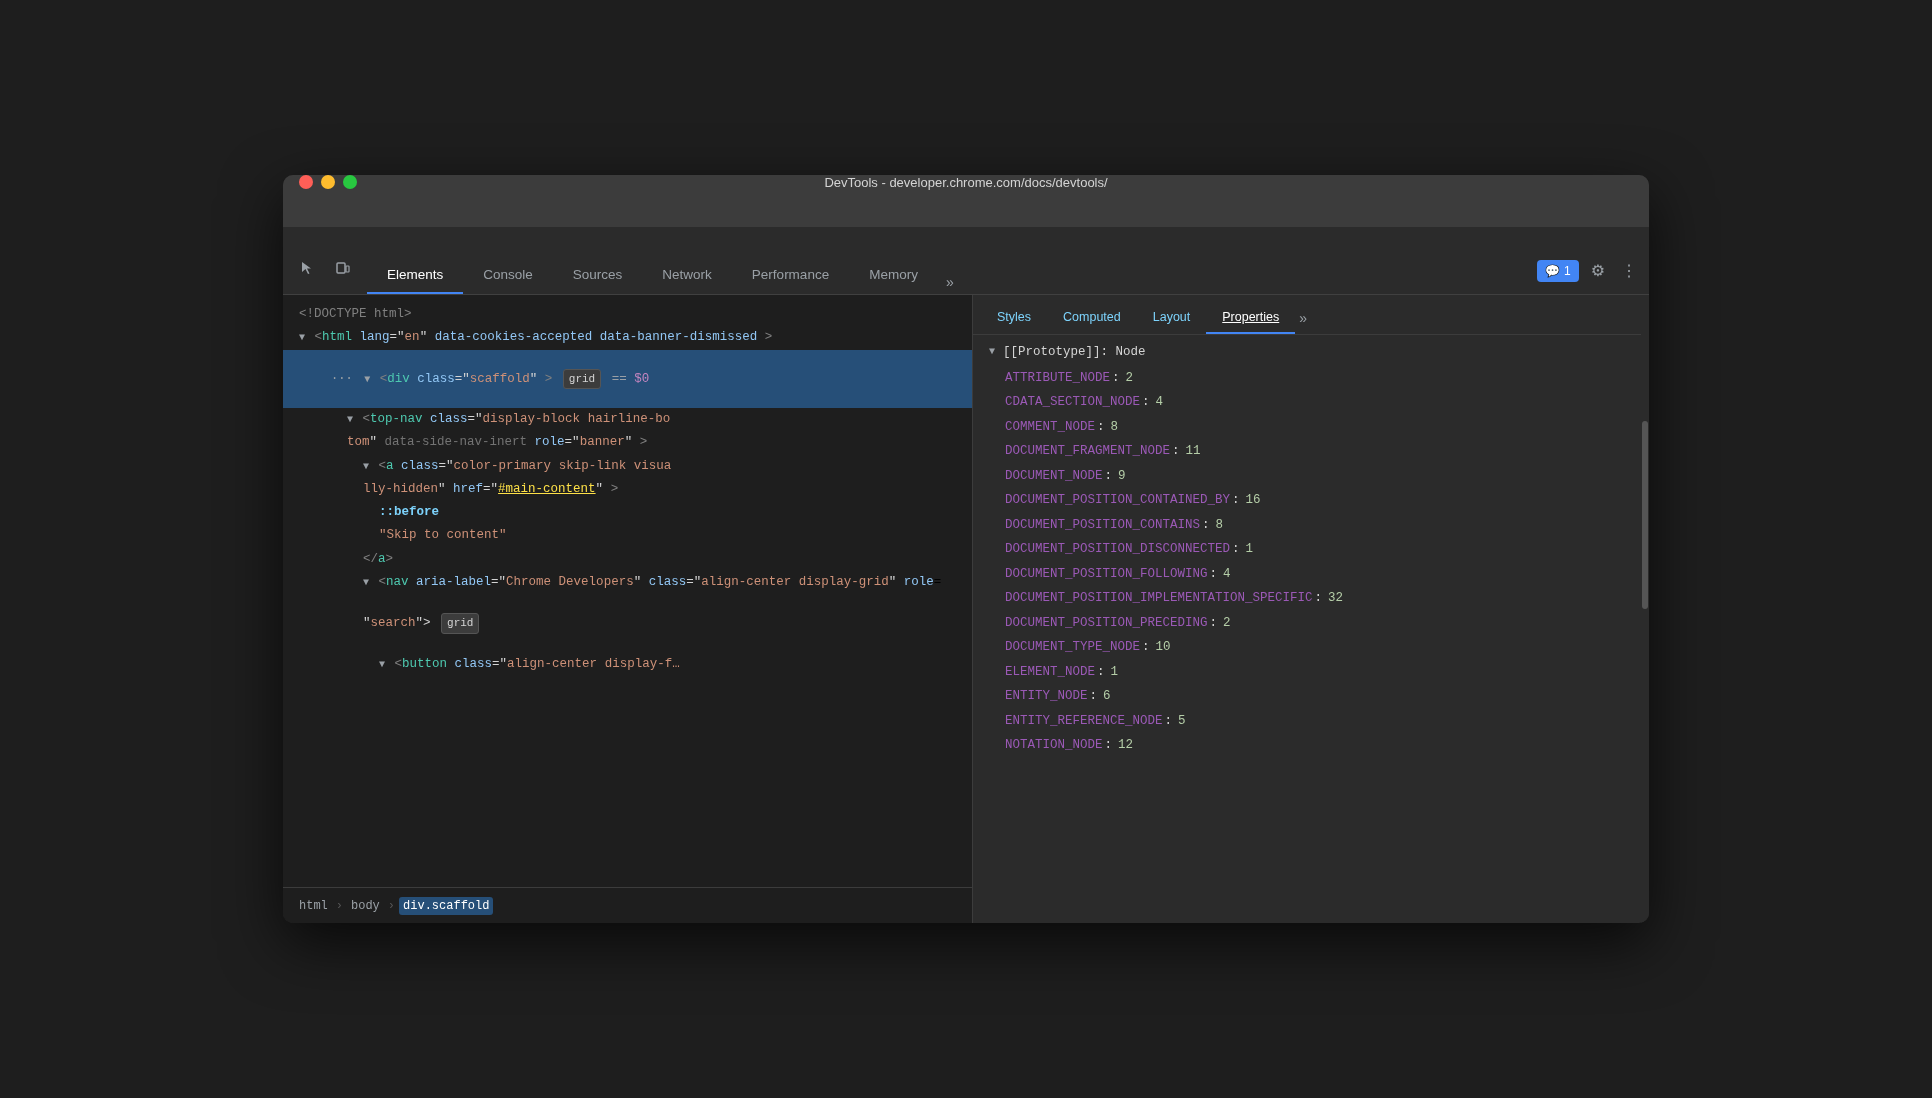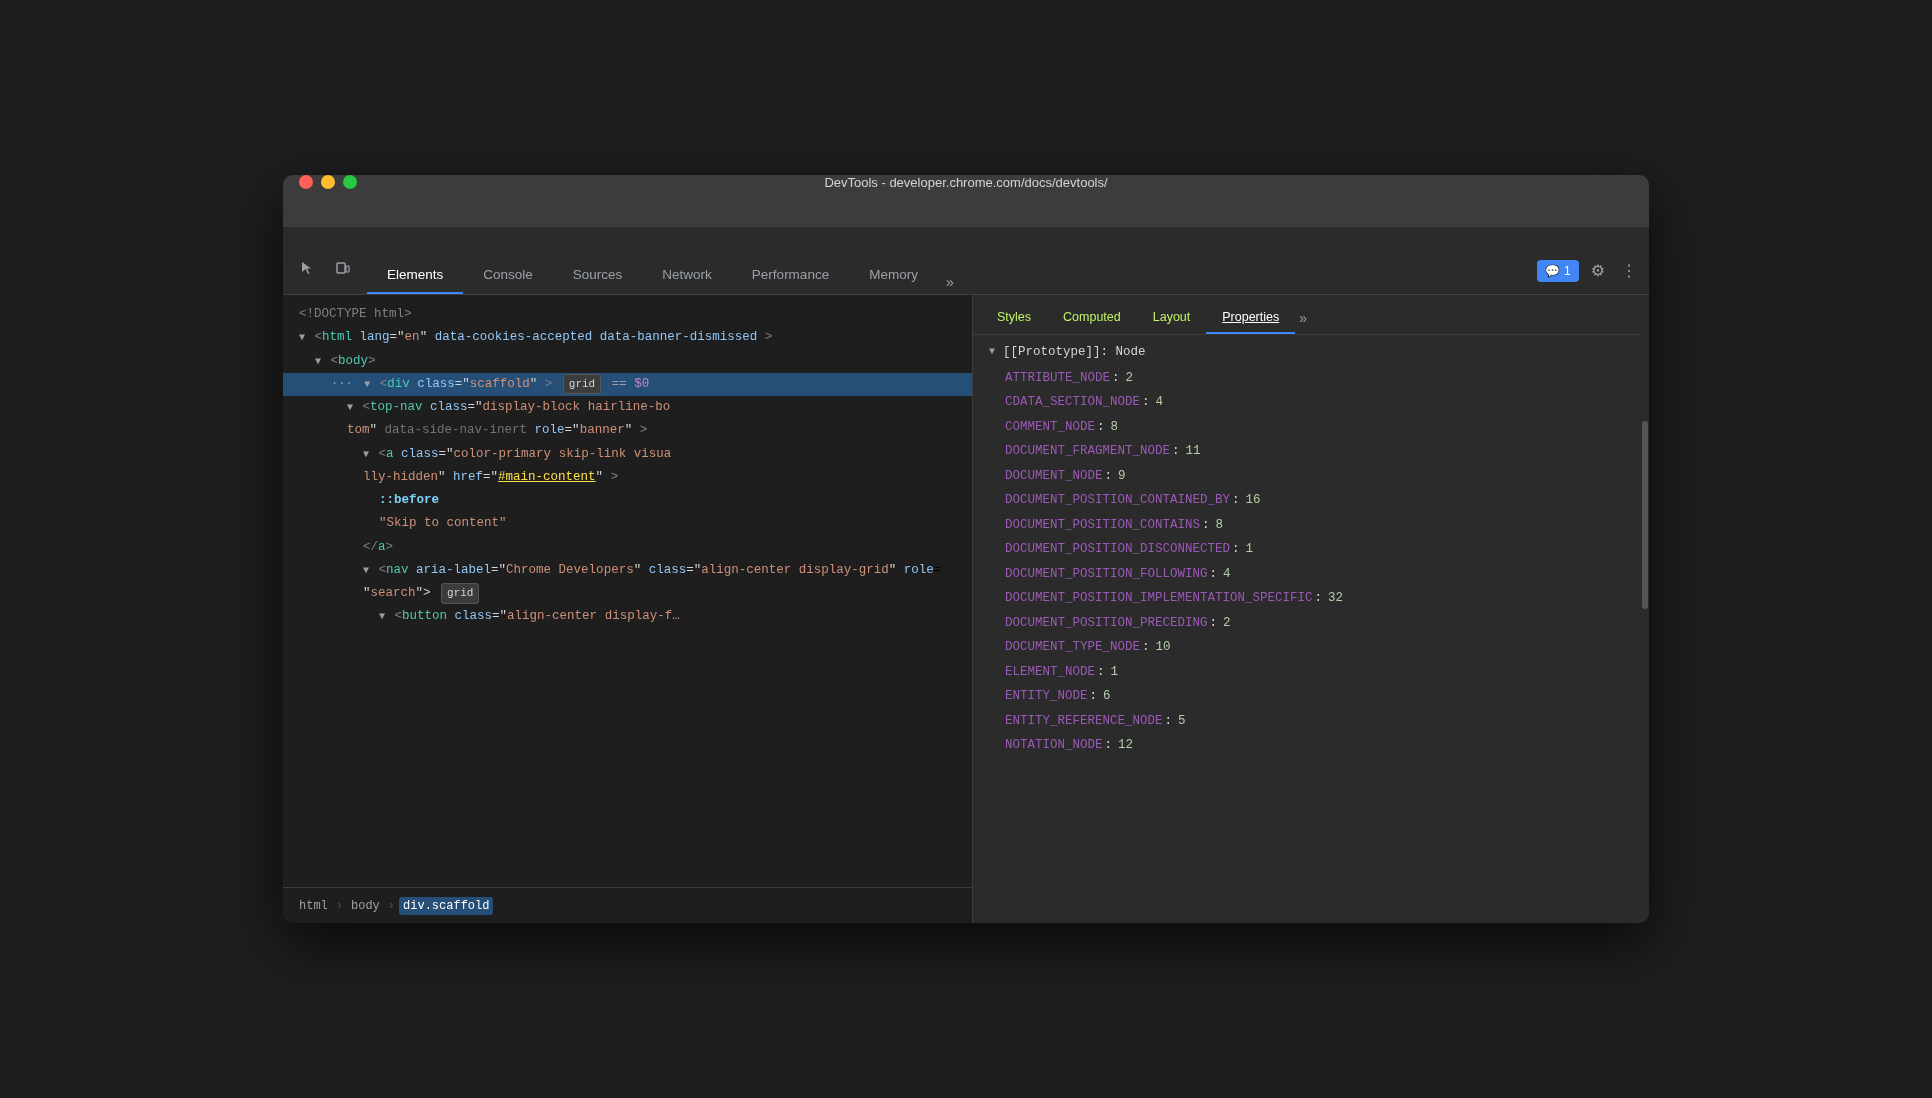--- a/index.html
+++ b/index.html
@@ -180,21 +180,21 @@
       cursor: pointer;
     }
     .badge {
       display: inline-block;
       background: #3c3c3c;
       border: 1px solid #555;
       border-radius: 3px;
       padding: 0 5px;
       font-size: 11px;
       color: #d4d4d4;
-      margin: 0 3px;
+      margin: 18px 3px;
     }
     .equals-sign { color: #9aa0a6; }
     .dollar-var { color: #c586c0; }
     .dots-btn {
       color: #9aa0a6;
       font-size: 12px;
       cursor: pointer;
       margin-right: 4px;
     }
     .link-text { color: #fde047; text-decoration: underline; cursor: pointer; }
@@ -227,21 +227,21 @@
       height: 40px;
       display: flex;
       align-items: flex-end;
       border-bottom: 1px solid #3c3c3c;
       padding: 0 8px;
       flex-shrink: 0;
     }
     .panel-tab {
       padding: 8px 16px;
       font-size: 12.5px;
-      color: #bef264;
+      color: #7dd3fc;
       cursor: pointer;
       border-bottom: 2px solid transparent;
     }
     .panel-tab.active {
       color: #ffffff;
       border-bottom: 2px solid #4285f4;
       text-decoration: underline;
     }
     .panel-more { color: #9aa0a6; padding: 8px 4px; cursor: pointer; font-size: 14px; }
     .properties-content {
@@ -365,24 +365,20 @@
         <div class="dom-line indent-0">
           <span class="expand-arrow">▼</span>
           <span class="tag-bracket">&lt;</span><span class="tag-name">html</span>
           <span style="color:#92c7f5"> lang</span><span style="color:#d4d4d4">="</span><span class="attr-value-str">en</span><span style="color:#d4d4d4">"</span>
           <span style="color:#92c7f5"> data-cookies-accepted</span>
           <span style="color:#92c7f5"> data-banner-dismissed</span>
           <span class="tag-bracket">&gt;</span>
         </div>
 
 
-        <div class="dom-line indent-1">
-          <span class="expand-arrow">▼</span>
-          <span class="tag-bracket">&lt;</span><span class="tag-name">body</span><span class="tag-bracket">&gt;</span>
-        </div>
 
         <div class="dom-line indent-2 selected">
           <span class="dots-btn">···</span>
           <span class="expand-arrow">▼</span>
           <span class="tag-bracket">&lt;</span><span class="tag-name">div</span>
           <span style="color:#92c7f5"> class</span><span style="color:#d4d4d4">="</span><span class="attr-value-str">scaffold</span><span style="color:#d4d4d4">"</span>
           <span class="tag-bracket">&gt;</span>
           <span class="badge">grid</span>
           <span class="equals-sign"> == </span>
           <span class="dollar-var">$0</span>

